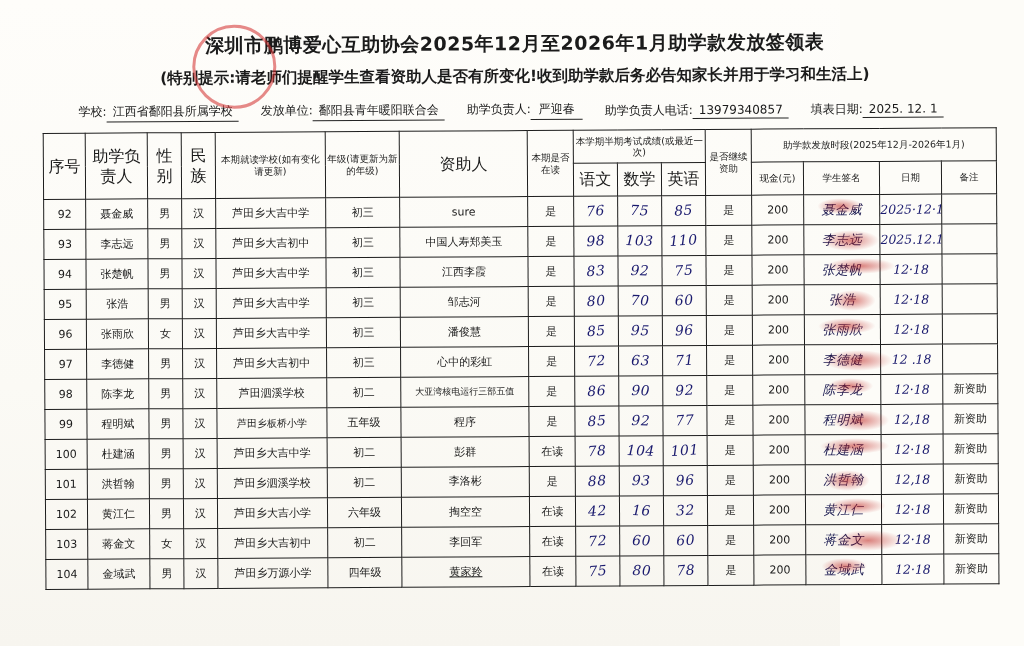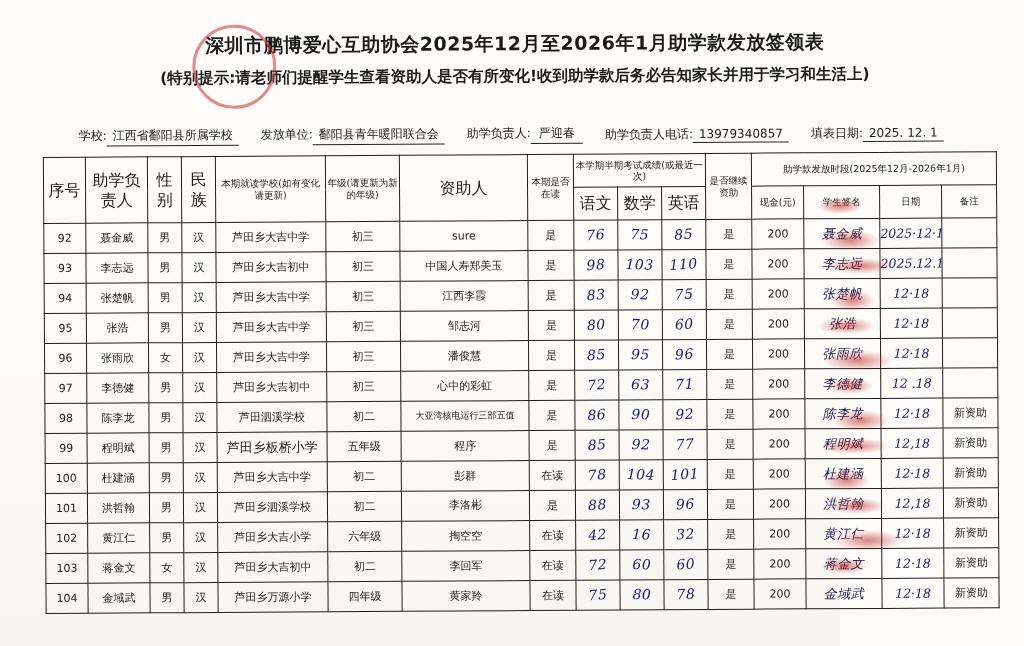--- a/index.html
+++ b/index.html
@@ -47,21 +47,20 @@
     white-space:nowrap;
   }
   .metarow .mi{margin-right:22px;}
   .metarow .mi .lbl{}
   .metarow .mi .val{
     display:inline-block;
     border-bottom:1px solid #222;
     padding:0 6px 1px 6px;
     min-width:40px;
     text-align:center;
-    margin-top:24px;
   }
   table{
     border-collapse:collapse;
     margin-top:10px;
     width:945px;
     table-layout:fixed;
   }
   th,td{
     border:1px solid #1e1e1e;
     font-size:11px;
@@ -336,21 +335,21 @@
             <td class="r">200</td>
             <td class="r"><span class="handname">陈李龙</span></td>
             <td class="r"><span class="handdate">12·18</span></td>
             <td class="r">新资助</td>
           </tr>
           <tr>
             <td class="r">99</td>
             <td class="r">程明斌</td>
             <td class="r">男</td>
             <td class="r">汉</td>
-            <td class="r" style="font-size: 13px;">芦田乡板桥小学</td>
+            <td class="r" style="font-size: 10px;">芦田乡板桥小学</td>
             <td class="r">五年级</td>
             <td class="r" style="font-size: 11px;">程序</td>
             <td class="r">是</td>
             <td class="r"><span class="hand score">85</span></td>
             <td class="r"><span class="hand score b">92</span></td>
             <td class="r"><span class="hand score">77</span></td>
             <td class="r">是</td>
             <td class="r">200</td>
             <td class="r"><span class="handname">程明斌</span></td>
             <td class="r"><span class="handdate">12,18</span></td>
@@ -428,21 +427,21 @@
             <td class="r"><span class="handdate">12·18</span></td>
             <td class="r">新资助</td>
           </tr>
           <tr>
             <td class="r">104</td>
             <td class="r">金域武</td>
             <td class="r">男</td>
             <td class="r">汉</td>
             <td class="r" style="font-size: 11px;">芦田乡万源小学</td>
             <td class="r">四年级</td>
-            <td class="r" style="font-size: 11px;">黄家羚</td>
+            <td class="r" style="font-size: 11px; text-decoration: underline;">黄家羚</td>
             <td class="r">在读</td>
             <td class="r"><span class="hand score">75</span></td>
             <td class="r"><span class="hand score b">80</span></td>
             <td class="r"><span class="hand score">78</span></td>
             <td class="r">是</td>
             <td class="r">200</td>
             <td class="r"><span class="handname">金域武</span></td>
             <td class="r"><span class="handdate">12·18</span></td>
             <td class="r">新资助</td>
           </tr>

